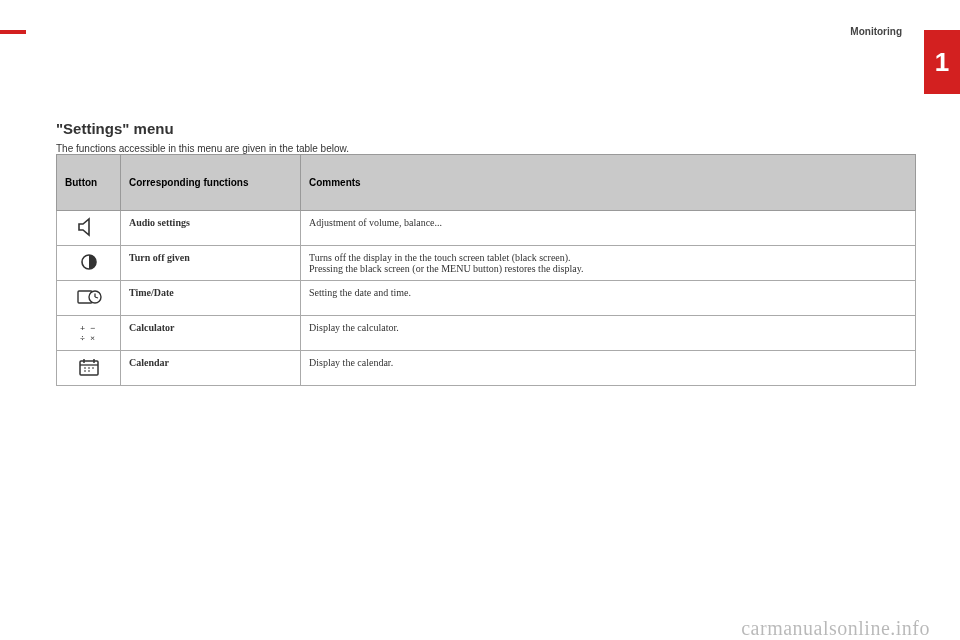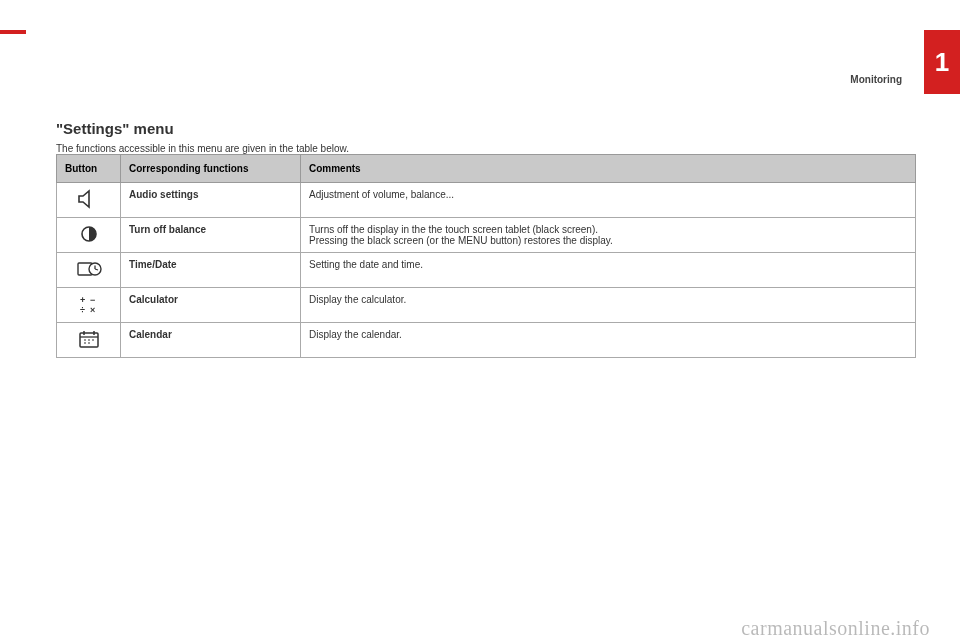--- a/index.html
+++ b/index.html
@@ -23,21 +23,20 @@
       height: 4px;
       background: #d32020;
     }
     .header-right {
       position: absolute;
       top: 26px;
       right: 58px;
       font-size: 10px;
       color: #444;
       font-weight: bold;
-      margin-top: 48px;
     }
     .chapter-tab {
       position: absolute;
       top: 30px;
       right: 0;
       width: 36px;
       height: 64px;
       background: #d32020;
       color: #fff;
       display: flex;
@@ -63,30 +62,31 @@
       color: #333;
     }
     table.settings {
       width: 100%;
       border-collapse: collapse;
       font-size: 10px;
     }
     table.settings th {
       background: #c9c9c9;
       text-align: left;
-      padding: 8px 8px;
+      padding: 22px 8px;
       font-weight: bold;
       border: 1px solid #999;
       color: #000;
       margin-top: 8px;
     }
     table.settings td {
       border: 1px solid #aaa;
       padding: 6px 8px;
       vertical-align: top;
+      font-family: Liberation Serif, serif;
     }
     table.settings td.icon-cell {
       width: 64px;
       text-align: center;
       vertical-align: middle;
       padding: 4px;
     }
     table.settings td.func-cell {
       width: 180px;
       font-weight: bold;
@@ -141,21 +141,21 @@
         <td>Adjustment of volume, balance...</td>
       </tr>
 
       <tr>
         <td class="icon-cell">
           <svg class="icon-svg" viewBox="0 0 32 24">
             <circle cx="16" cy="12" r="7" fill="none" stroke="#333" stroke-width="1.6"></circle>
             <path d="M16 5 A7 7 0 0 1 16 19 Z" fill="#333"></path>
           </svg>
         </td>
-        <td class="func-cell">Turn off balance</td>
+        <td class="func-cell">Turn off given</td>
         <td style="white-space:pre-line;">Turns off the display in the the touch screen tablet (black screen).
 Pressing the black screen (or the MENU button) restores the display.</td>
       </tr>
 
       <tr>
         <td class="icon-cell">
           <svg class="icon-svg" viewBox="0 0 32 24">
             <rect x="5" y="6" width="14" height="12" rx="1" fill="none" stroke="#333" stroke-width="1.4"></rect>
             <circle cx="22" cy="12" r="6" fill="#fff" stroke="#333" stroke-width="1.4"></circle>
             <line x1="22" y1="12" x2="22" y2="8.5" stroke="#333" stroke-width="1.3"></line>

